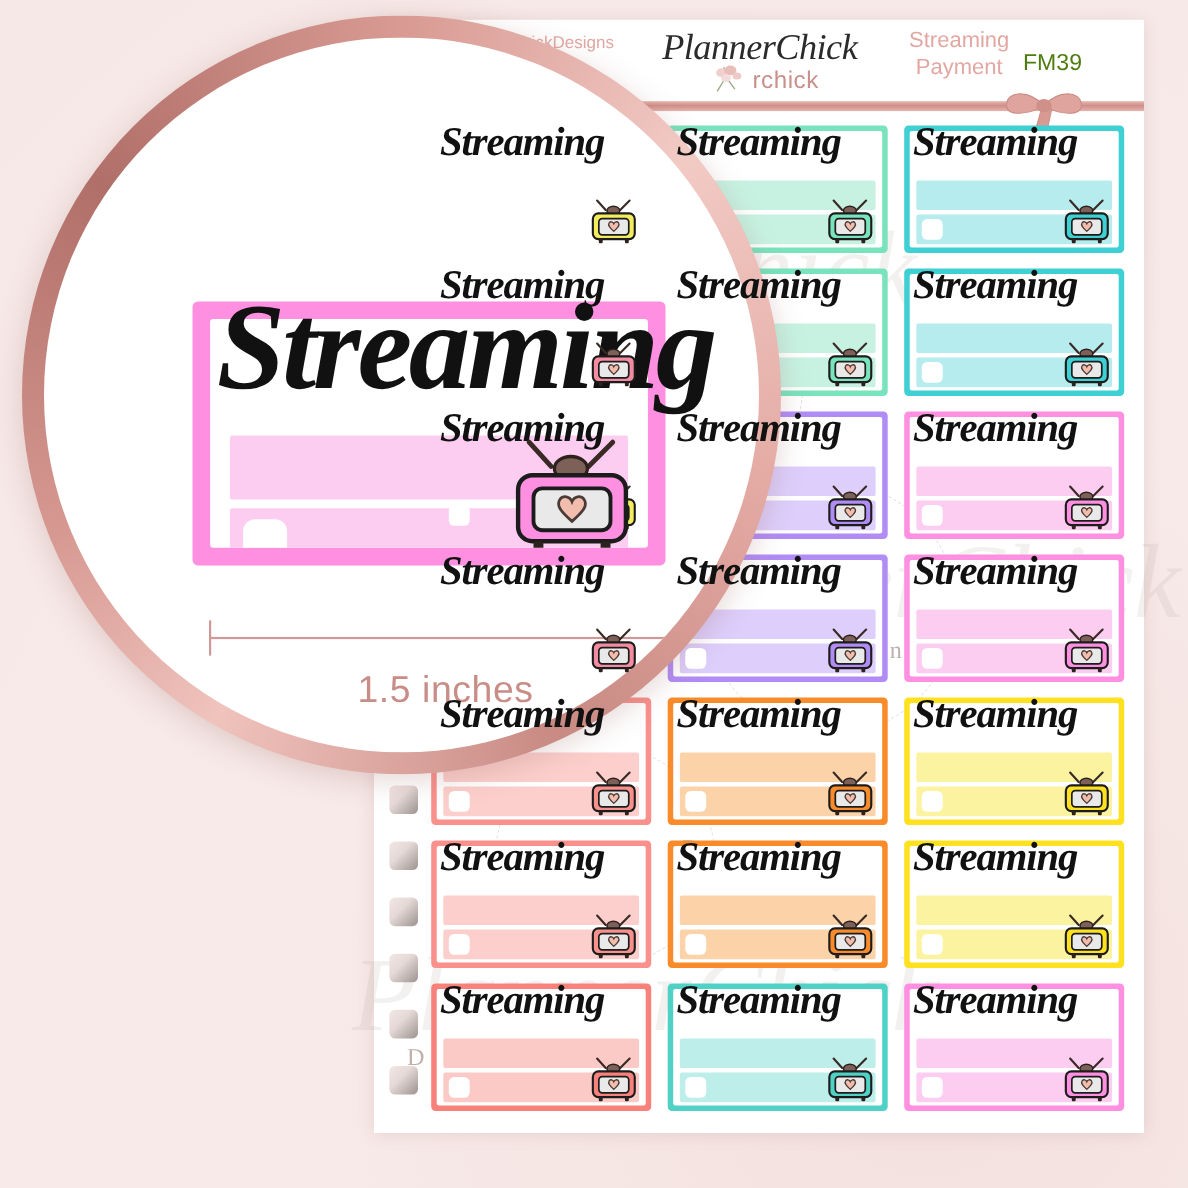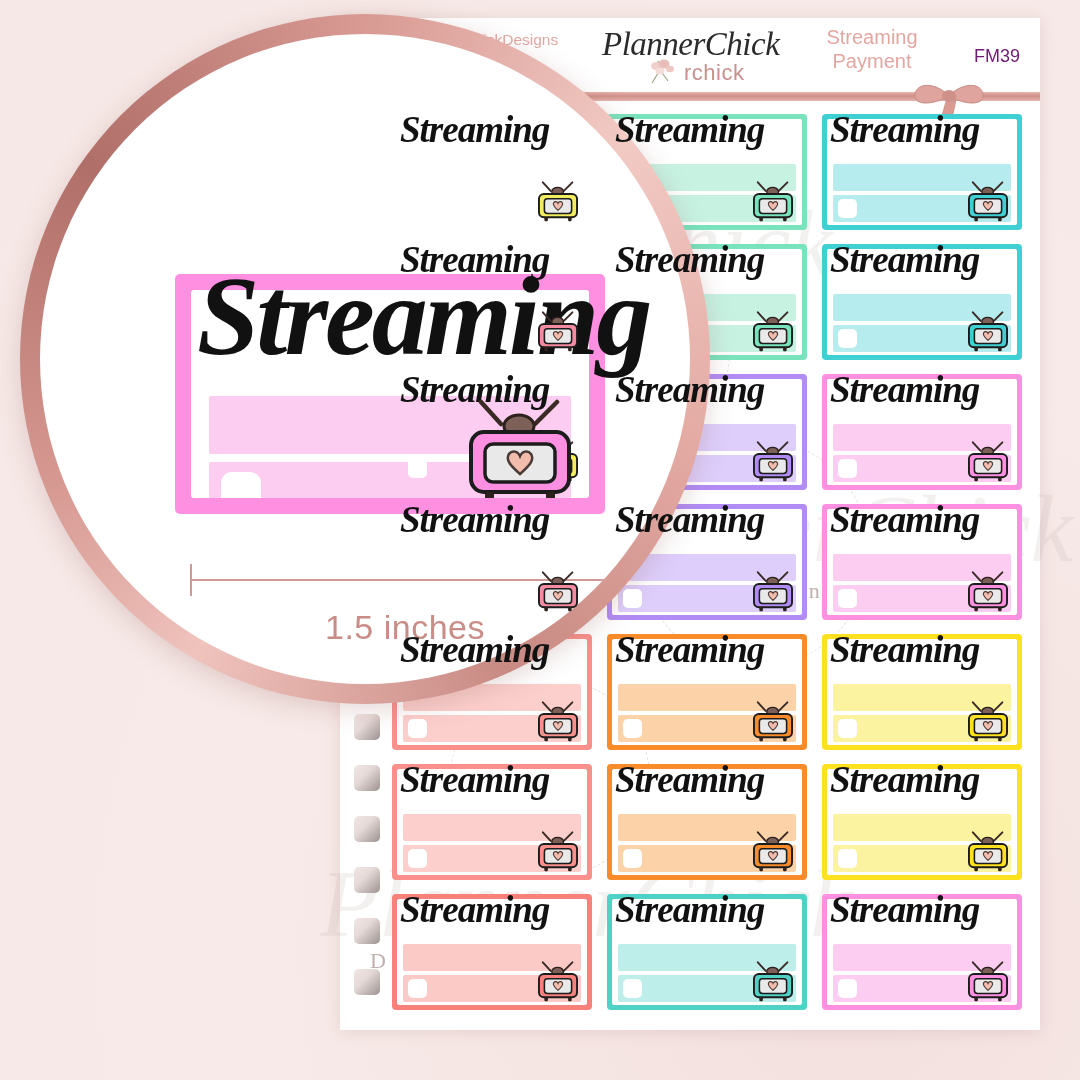--- a/index.html
+++ b/index.html
@@ -77,21 +77,21 @@
     letter-spacing:.5px;
   }
   #logo .flower{ position:absolute; left:48px; top:34px; }
 
   #title{
     position:absolute; left:462px; top:8px; width:140px;
     text-align:center; color:#e3a7a2; font-size:20px; line-height:1.18;
   }
   #sku{
     position:absolute; left:590px; top:28px;
-    color:#701a75; font-size:18px;margin-left:44px;
+    color:#4d7c0f; font-size:21px;
   }
 
   
   #ribbon{
     position:absolute; left:0; top:74px; width:100%; height:9px;
     background:linear-gradient(180deg,#e8b4ad 0%,#cf9089 45%,#e6b3ac 100%);
   }
   #bow{ position:absolute; left:566px; top:58px; }
 
   

